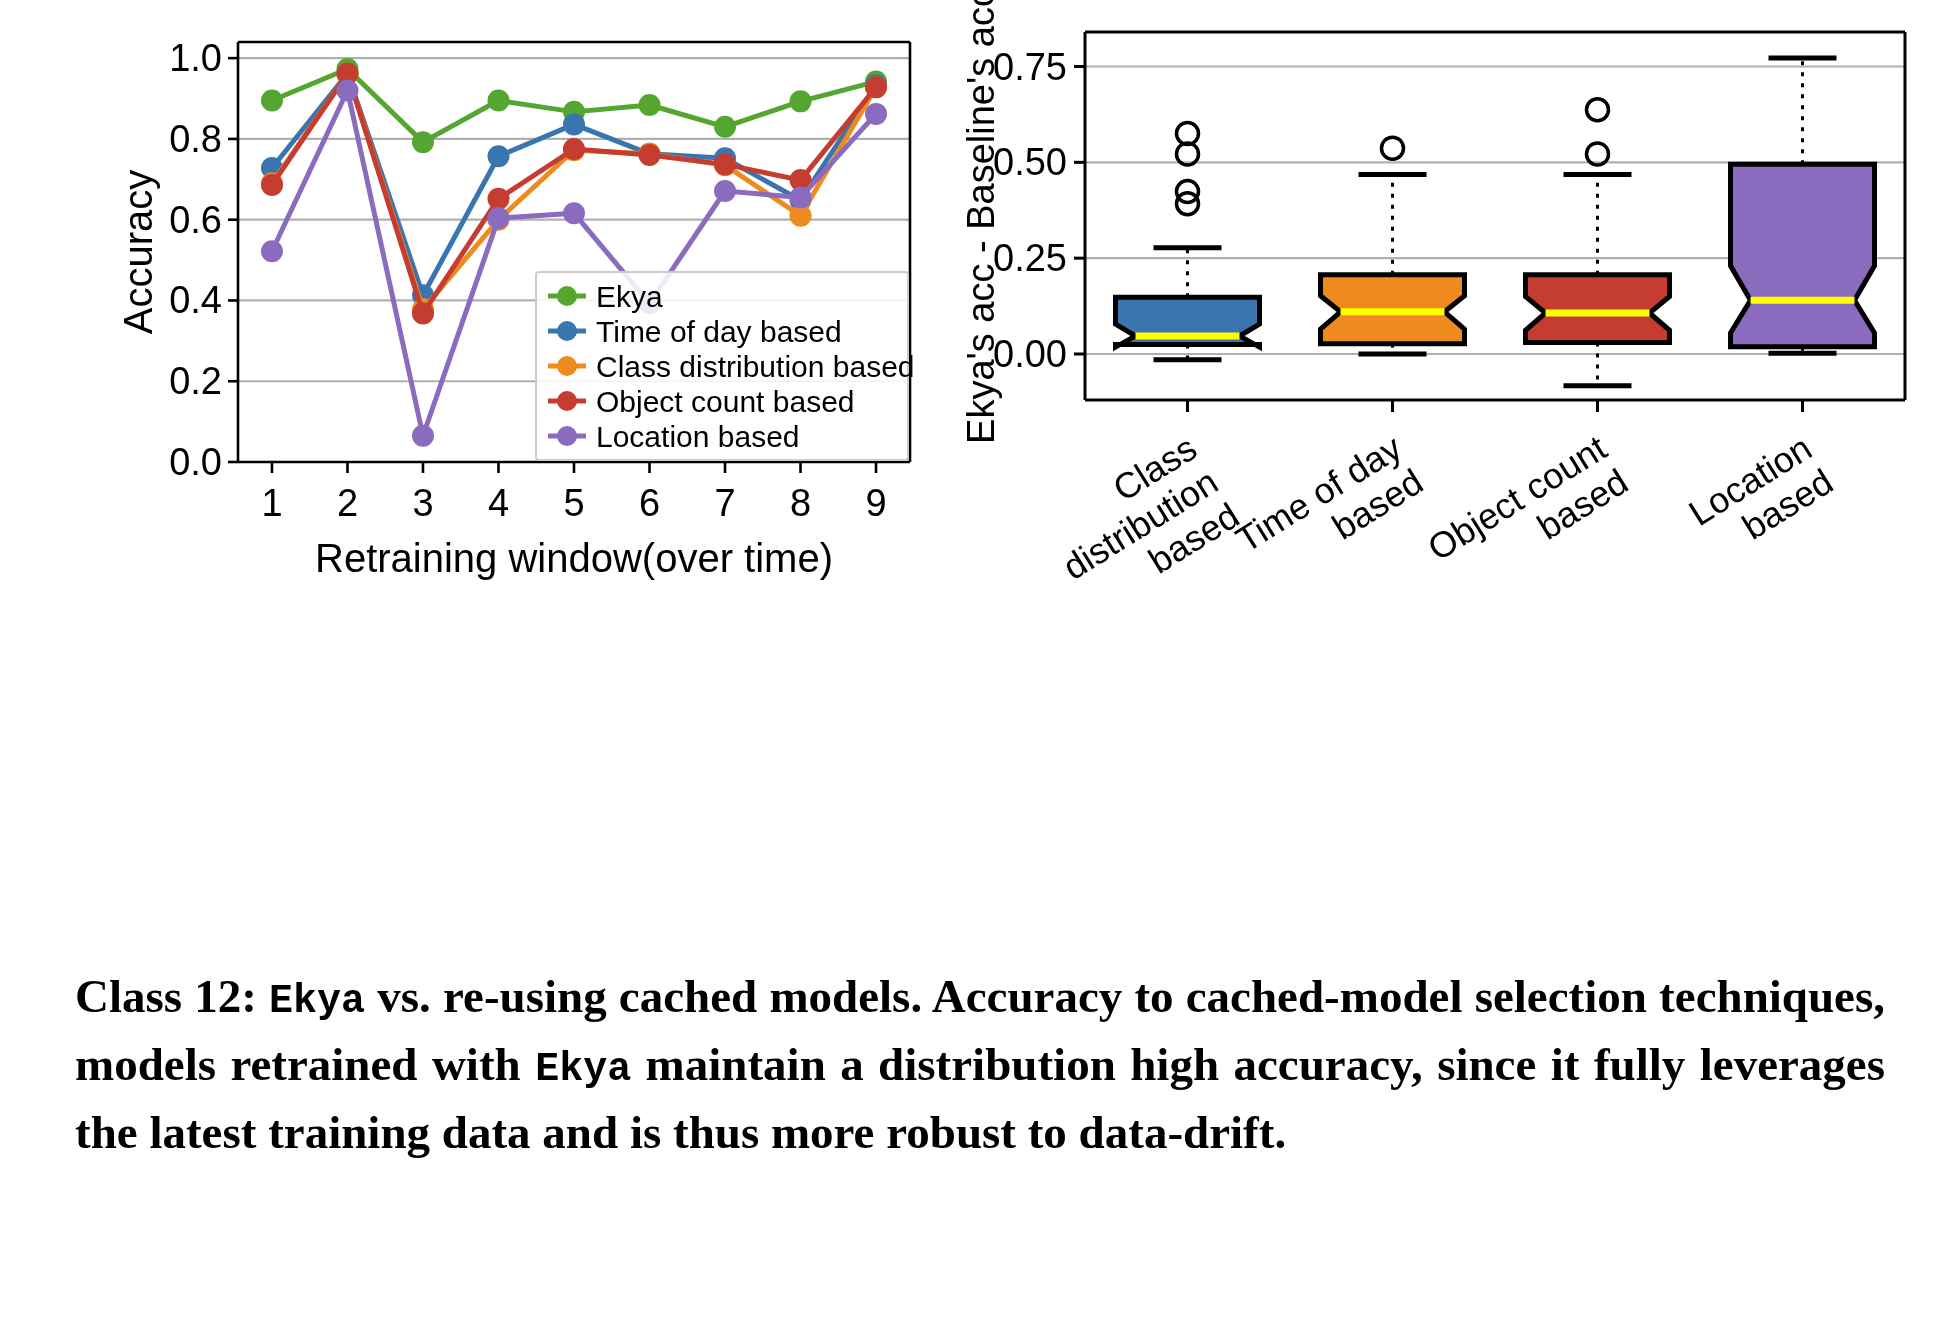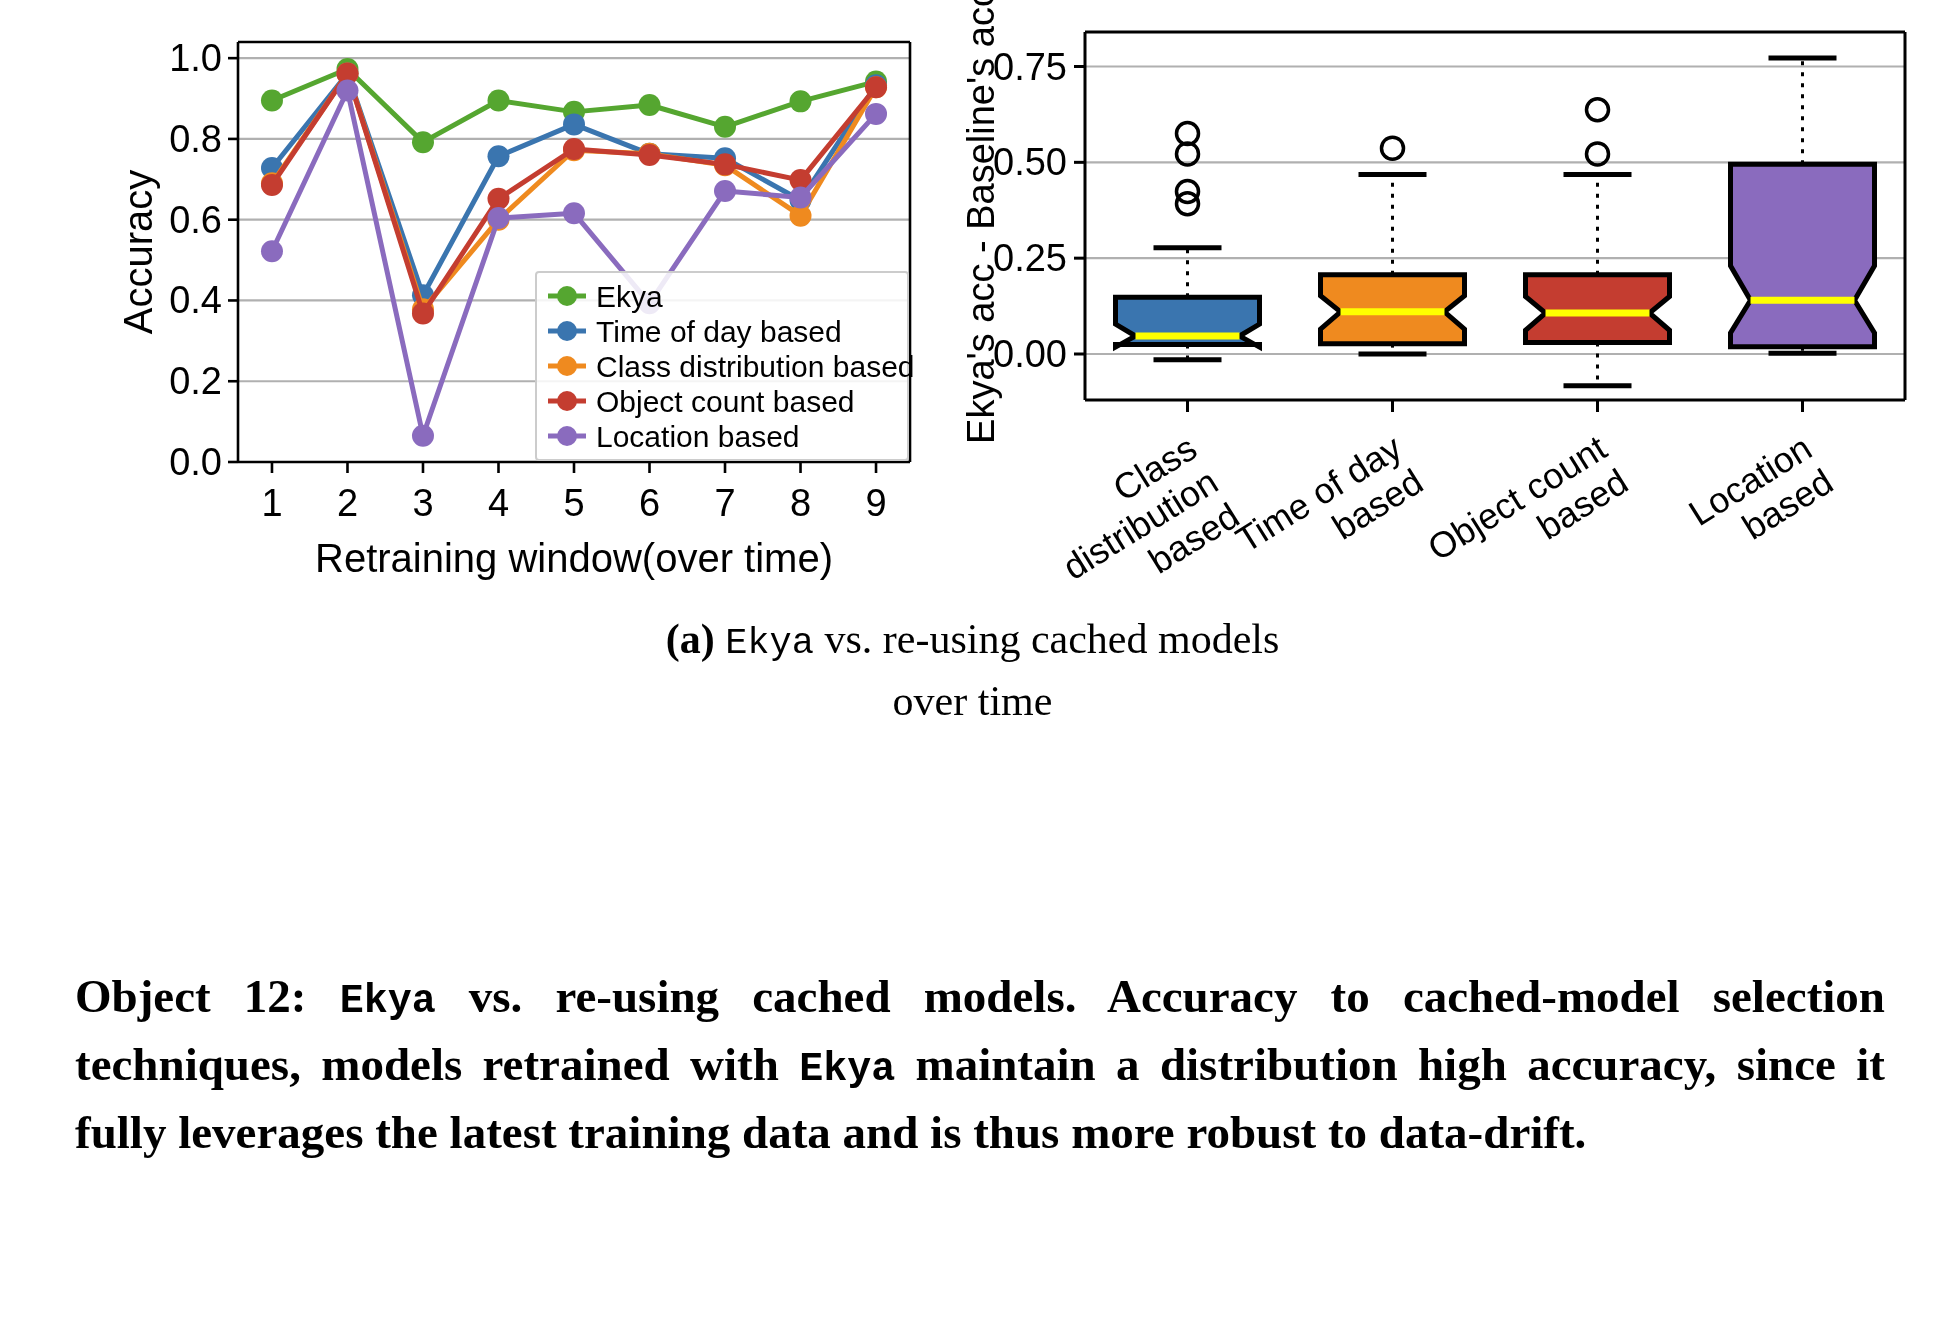--- a/index.html
+++ b/index.html
@@ -299,26 +299,20 @@
           <g transform="translate(836.5 426) rotate(-32)">
             <text x="0" y="34" text-anchor="end" font-size="36">Location</text>
             <text x="0" y="74" text-anchor="end" font-size="36">based</text>
           </g>
         </svg>
     </div>
 
   </div>
 
   <div class="subcaptions">
-    <div class="subcap">
-      <span class="subcap-inner">
-        <span class="tag">(a)</span>
-        <span class="mono">Ekya</span><span> vs. re-using cached models over time</span>
-      </span>
-    </div>
   </div>
 
   <div class="caption">
-    <span>Object 12:</span>
+    <span>Class 12:</span>
     <span class="mono">Ekya</span><span> vs. re-using cached models. Accuracy to cached-model selection techniques, models retrained with </span><span class="mono">Ekya</span><span> maintain a distribution high accuracy, since it fully leverages the latest training data and is thus more robust to data-drift.</span>
   </div>
 
 </div>
 
 </body></html>

